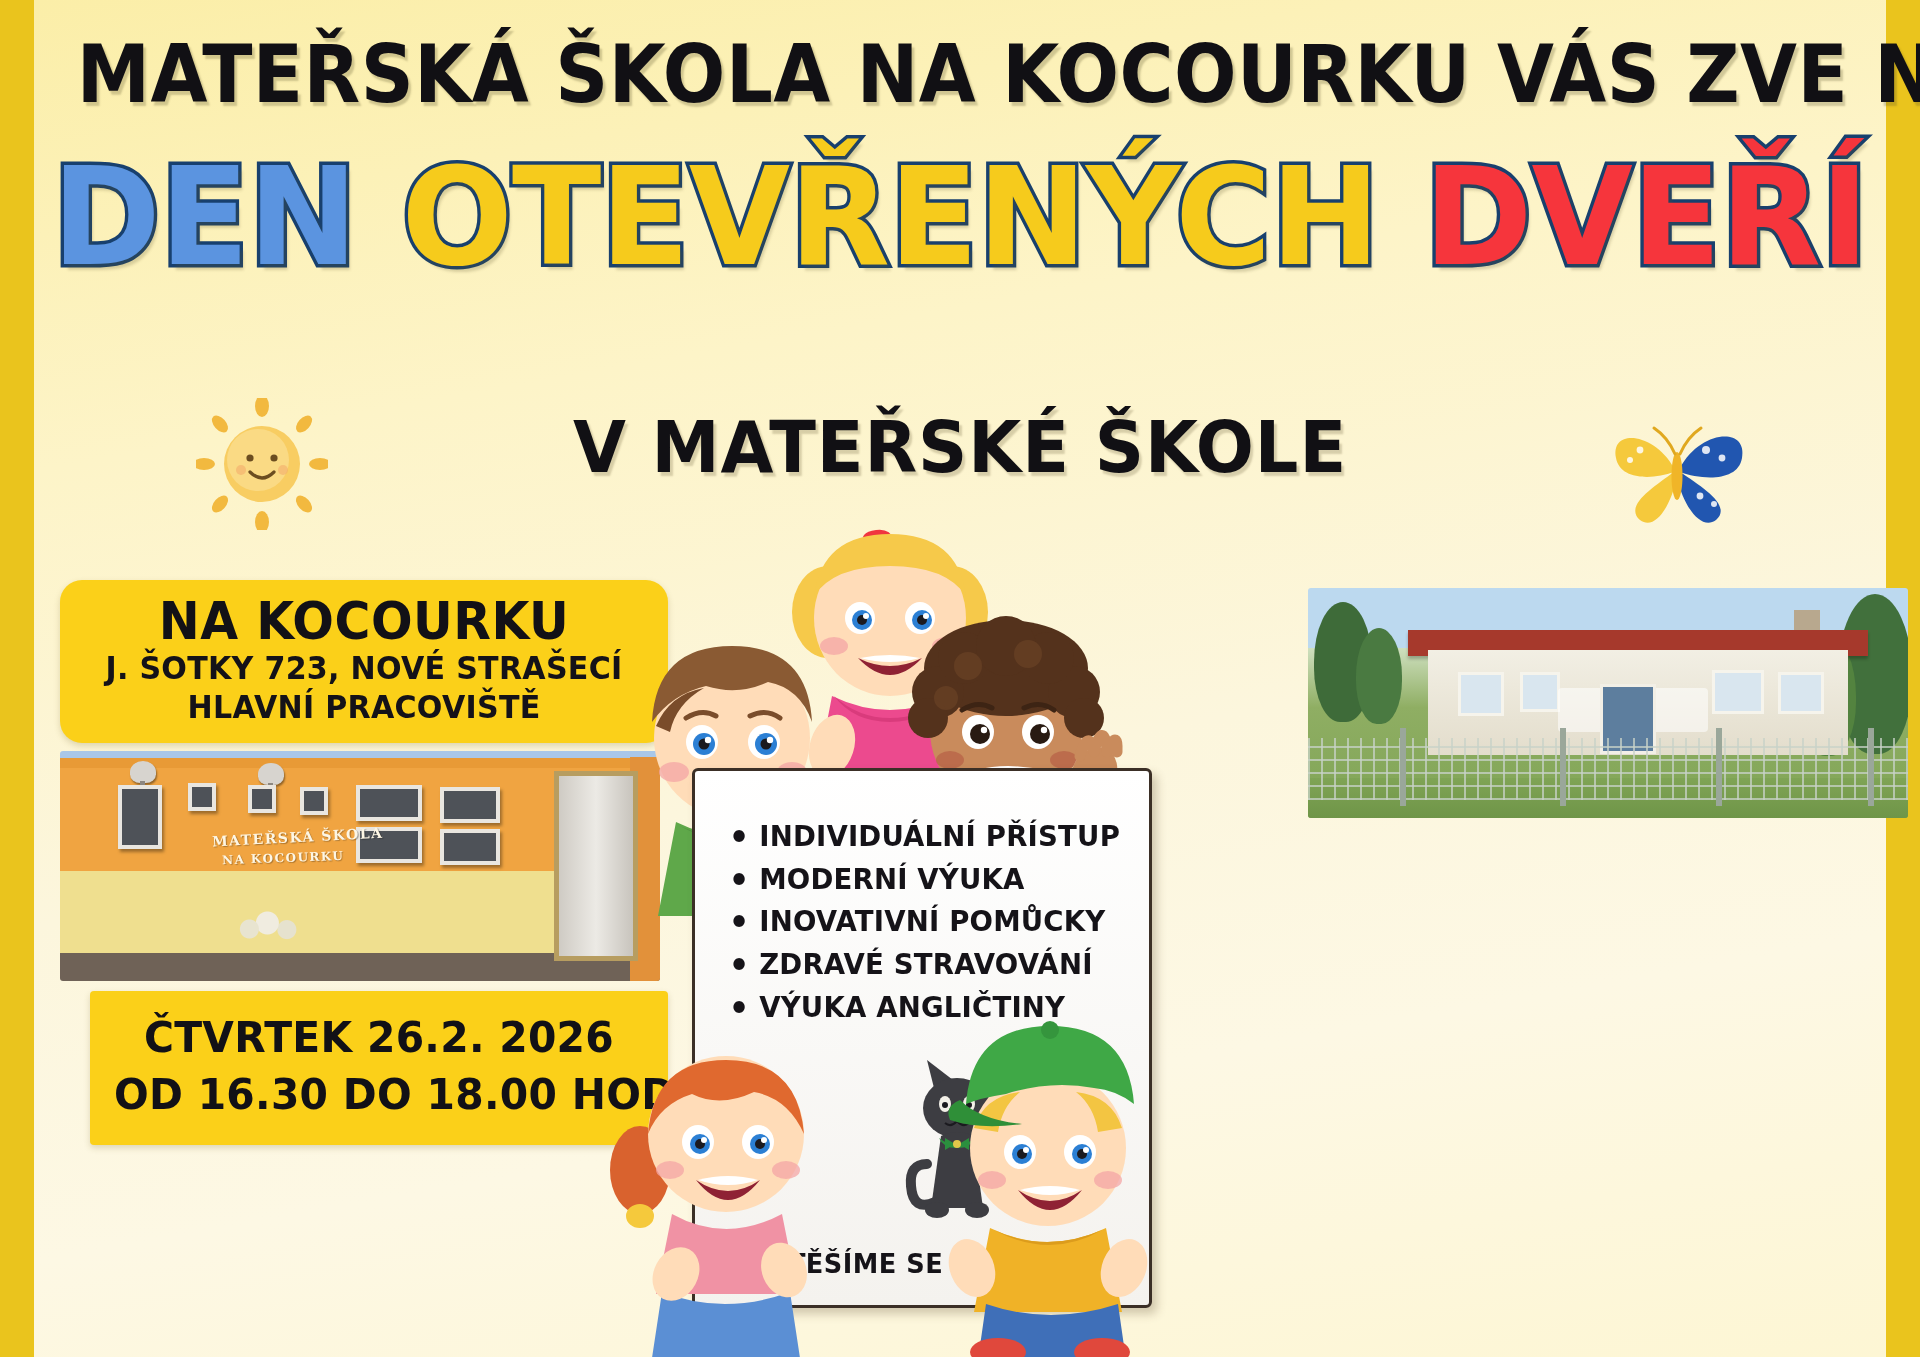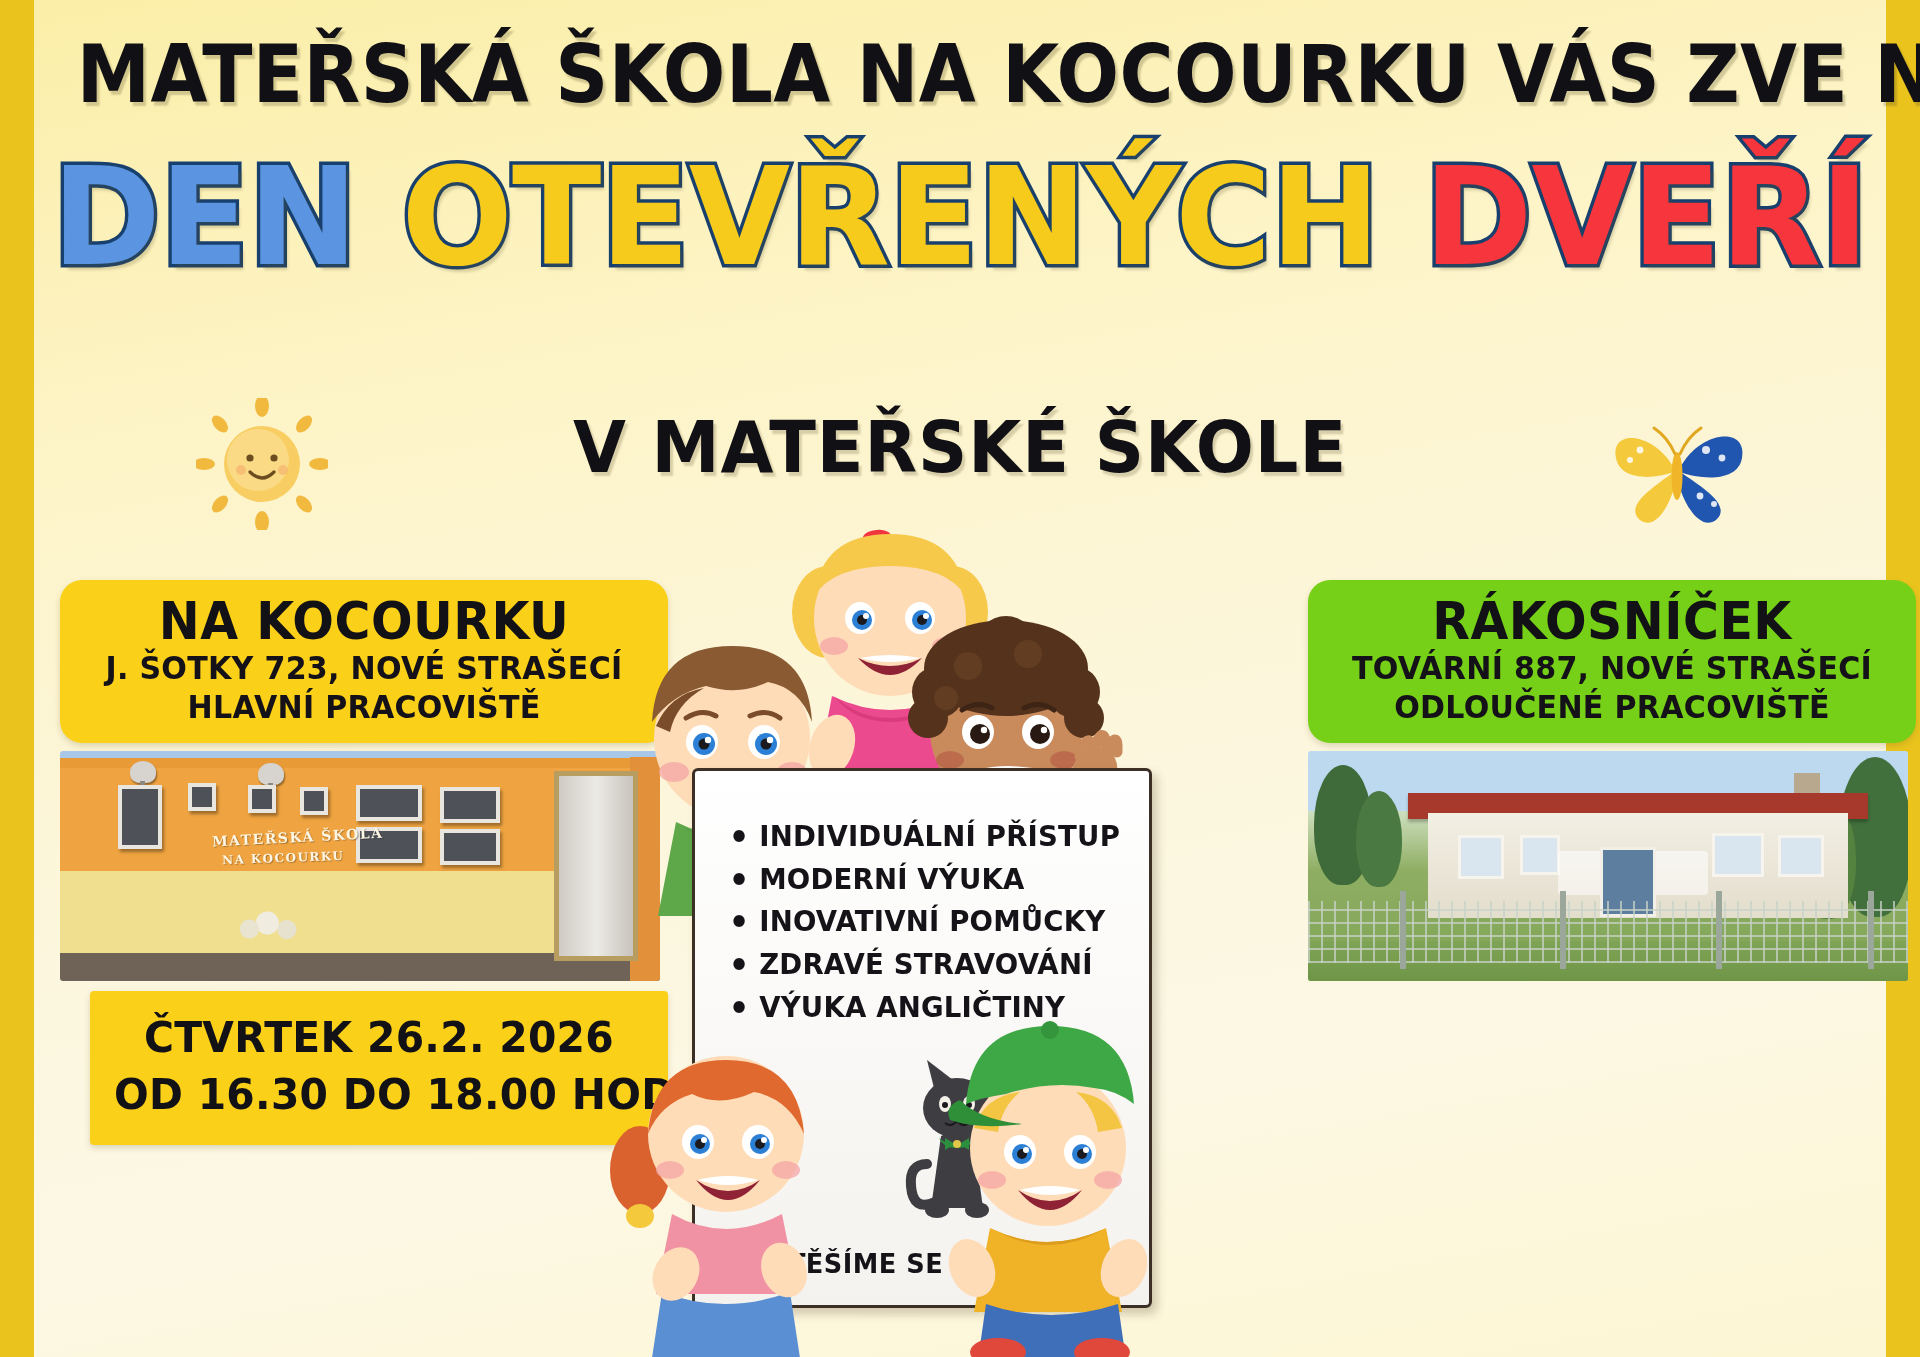--- a/index.html
+++ b/index.html
@@ -310,25 +310,20 @@
       <div class="door"></div>
     </div>
 
     <div class="date-box box-yellow">
       <div class="date-line">ČTVRTEK 26.2. 2026</div>
       <div class="date-line">OD 16.30 DO 18.00 HOD.</div>
     </div>
   </div>
 
   <div class="panel panel-right">
-    <div class="info-box box-green">
-      <div class="box-title">RÁKOSNÍČEK</div>
-      <div class="box-line">TOVÁRNÍ 887, NOVÉ STRAŠECÍ</div>
-      <div class="box-line">ODLOUČENÉ PRACOVIŠTĚ</div>
-    </div>
 
     <div class="photo photoB">
       <div class="tree" style="left:6px;   top:14px; width:58px; height:120px; background:#3e6b39;"></div>
       <div class="tree" style="left:48px;  top:40px; width:46px; height:96px;  background:#4a7a41;"></div>
       <div class="tree" style="left:530px; top:6px;  width:74px; height:160px; background:#41703c;"></div>
       <div class="tree" style="left:492px; top:48px; width:56px; height:120px; background:#53833f;"></div>
       <div class="chimney"></div>
       <div class="roofB"></div>
       <div class="bodyB"></div>
       <div class="winB" style="left:150px; top:84px; width:46px; height:44px;"></div>

